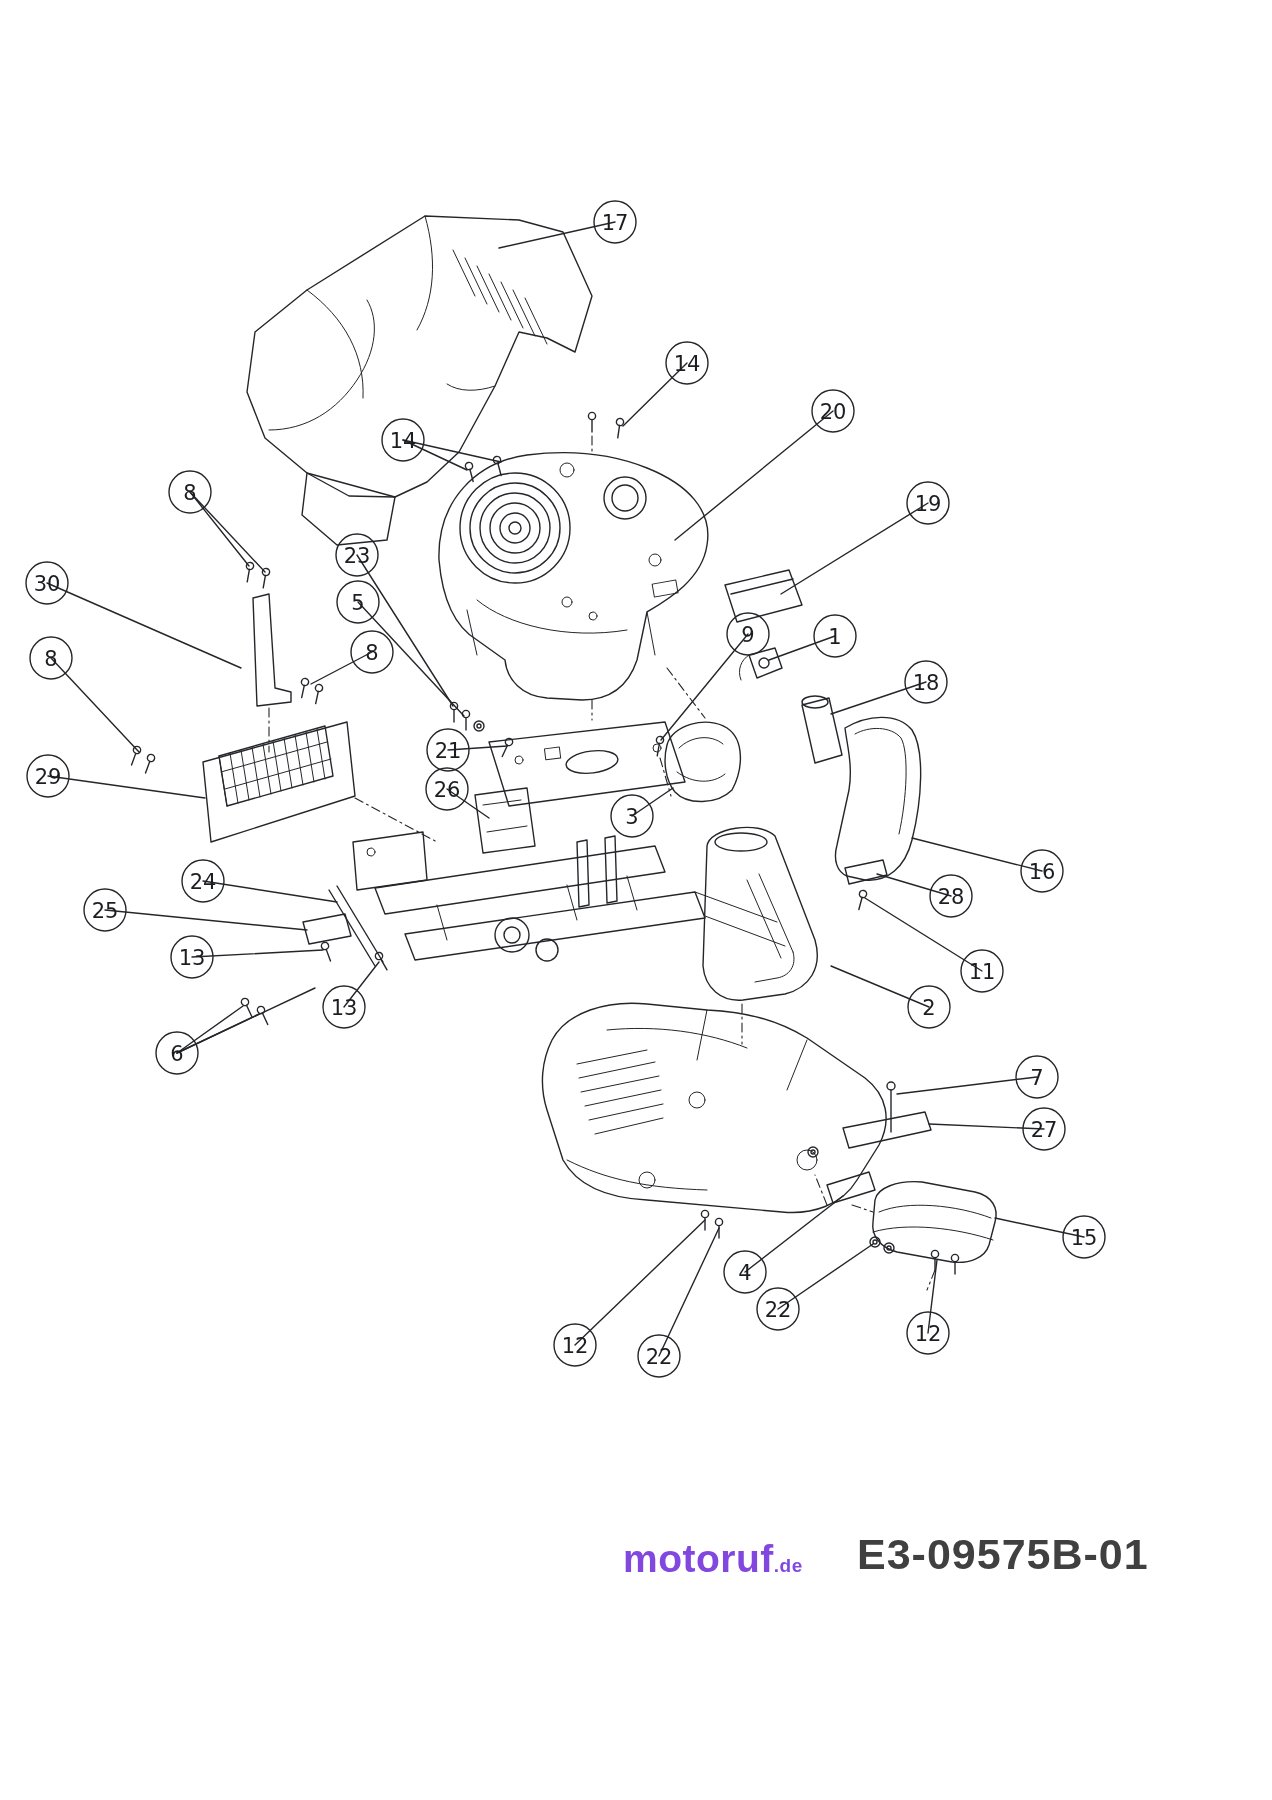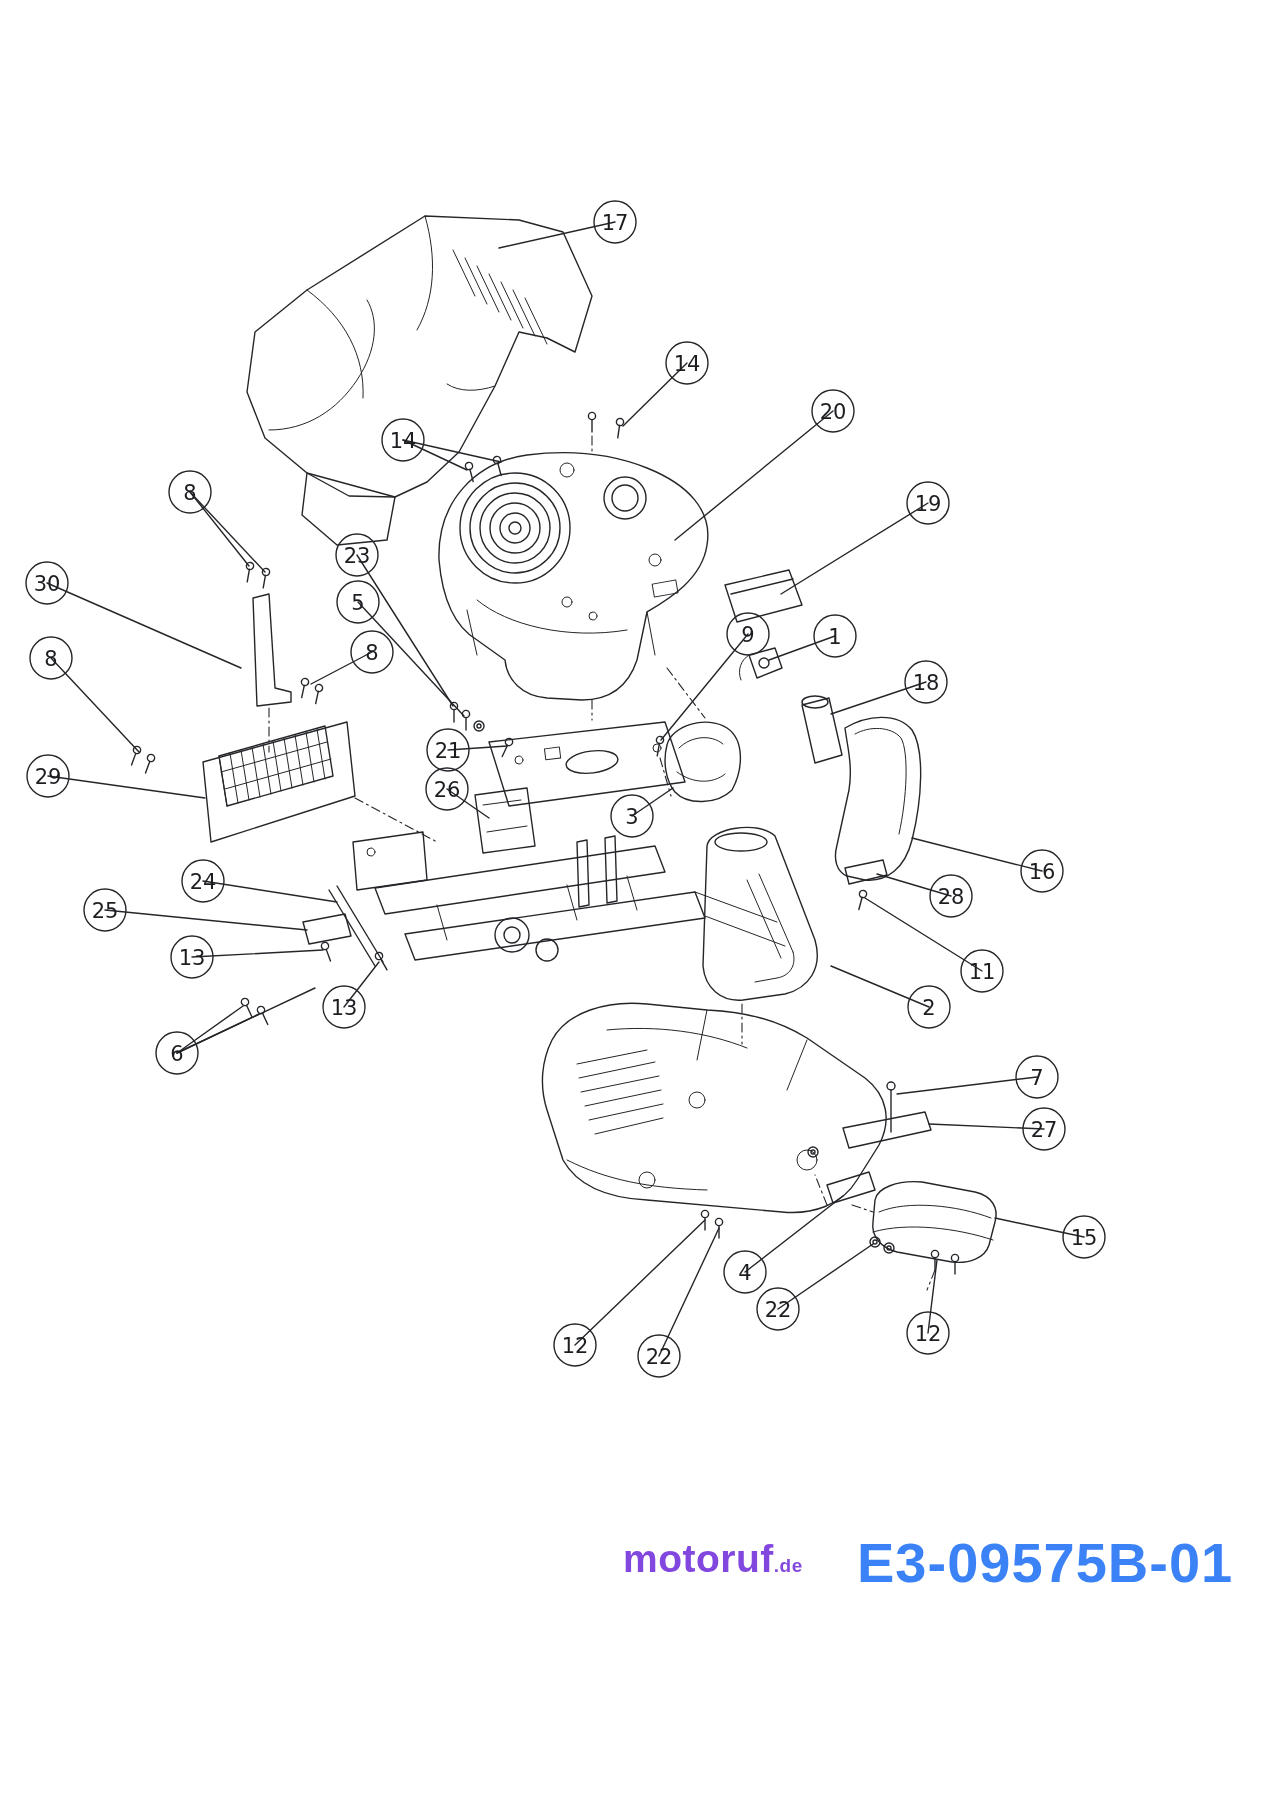--- a/index.html
+++ b/index.html
@@ -11,21 +11,21 @@
   .art path,.art line,.art ellipse,.art circle,.art polyline,.art rect{
     fill:none;stroke:#24262a;stroke-width:1.4;stroke-linejoin:round;stroke-linecap:round;
   }
   .art .dash{stroke-dasharray:9 4 2 4;stroke-width:1.1;}
   .art .thin{stroke-width:1;}
   .callout-circle{fill:#ffffff;stroke:#24262a;stroke-width:2.2;}
   .callout-label{fill:#1b1d20;font-size:21px;font-family:"DejaVu Sans","Liberation Sans",sans-serif;}
   .leader{stroke:#24262a;stroke-width:1.3;fill:none;}
   .diagram-code{
     position:absolute;left:850px;top:1530px;
-    font-size:56px;font-weight:700;color:#3b82f6;letter-spacing:1px;
+    font-size:43px;font-weight:700;color:#404040;letter-spacing:1px;
     font-family:"Liberation Sans","DejaVu Sans",sans-serif;
   }
   .watermark{
     position:absolute;left:616px;top:1537px;
     color:#6d28d9;opacity:.85;font-weight:700;font-size:39px;
     font-family:"Liberation Sans","DejaVu Sans",sans-serif;letter-spacing:.5px;
   }
   .watermark .tld{font-size:19px;font-weight:700;vertical-align:baseline;}
 </style>
 </head>

